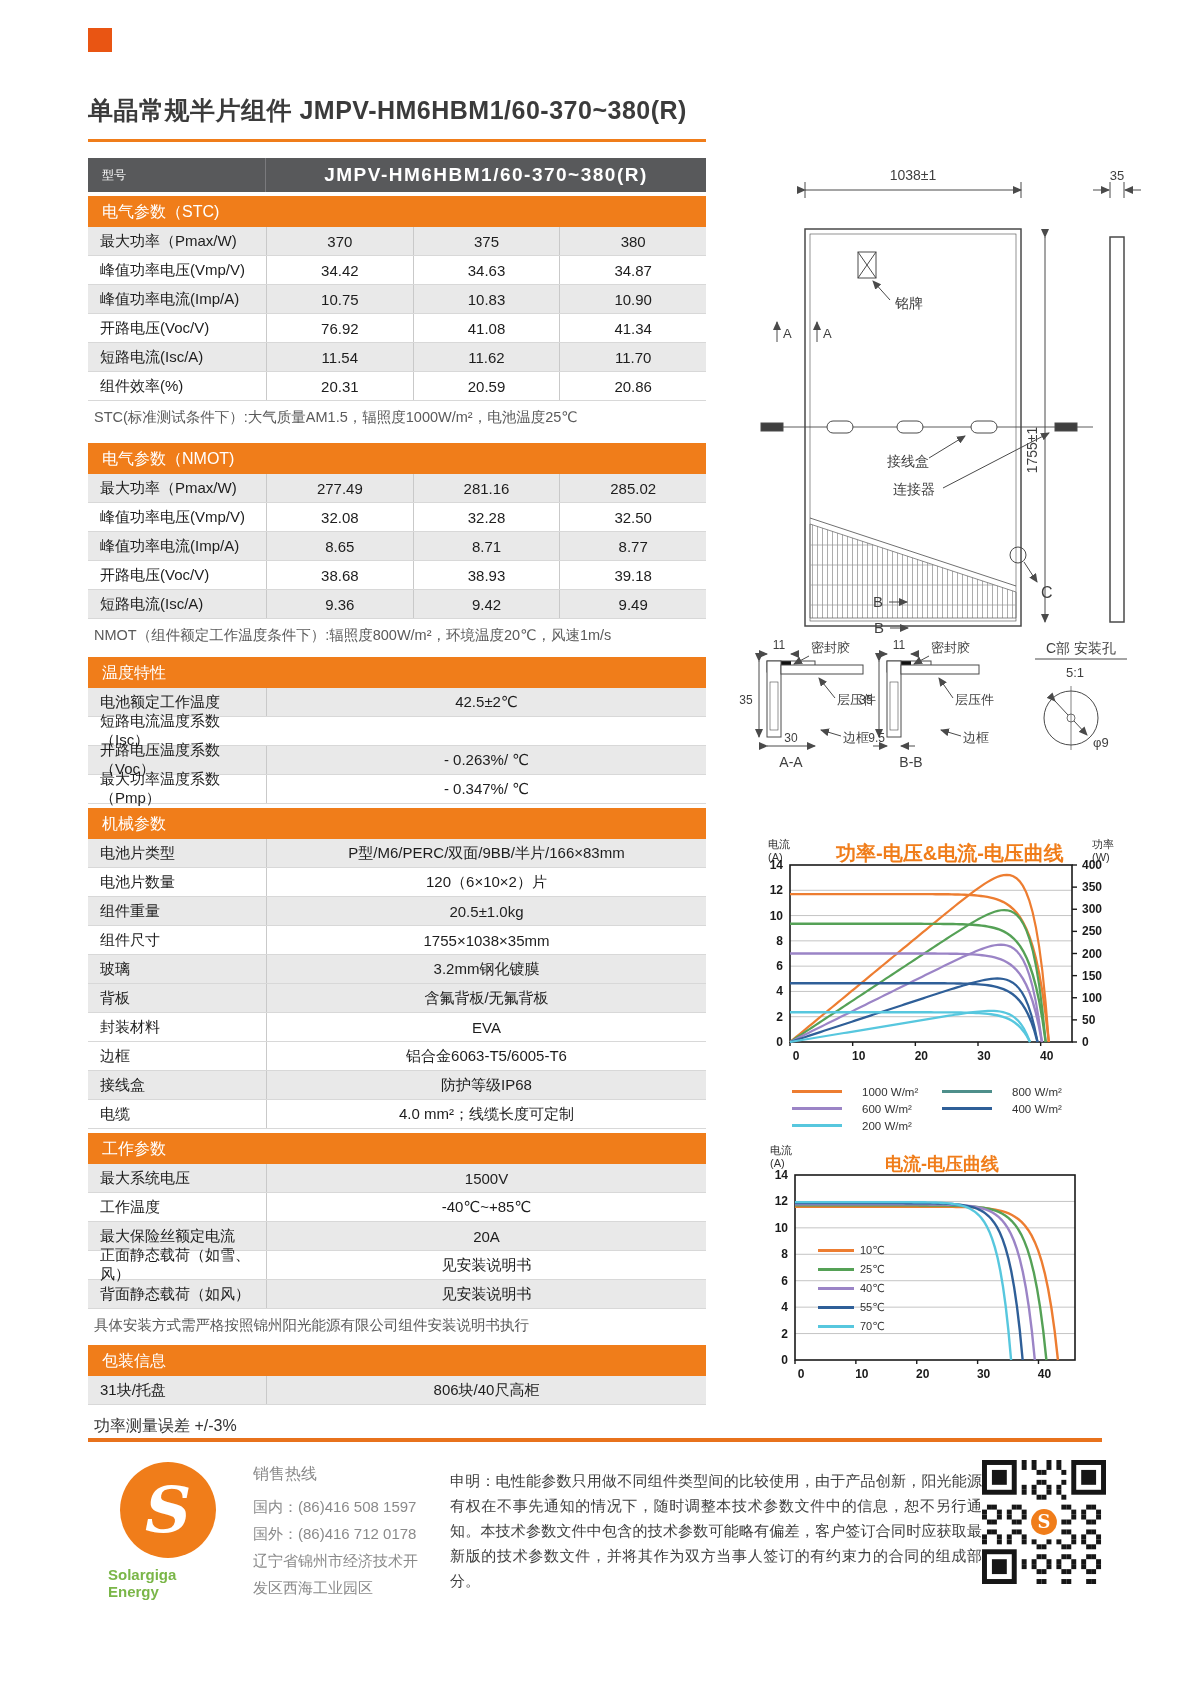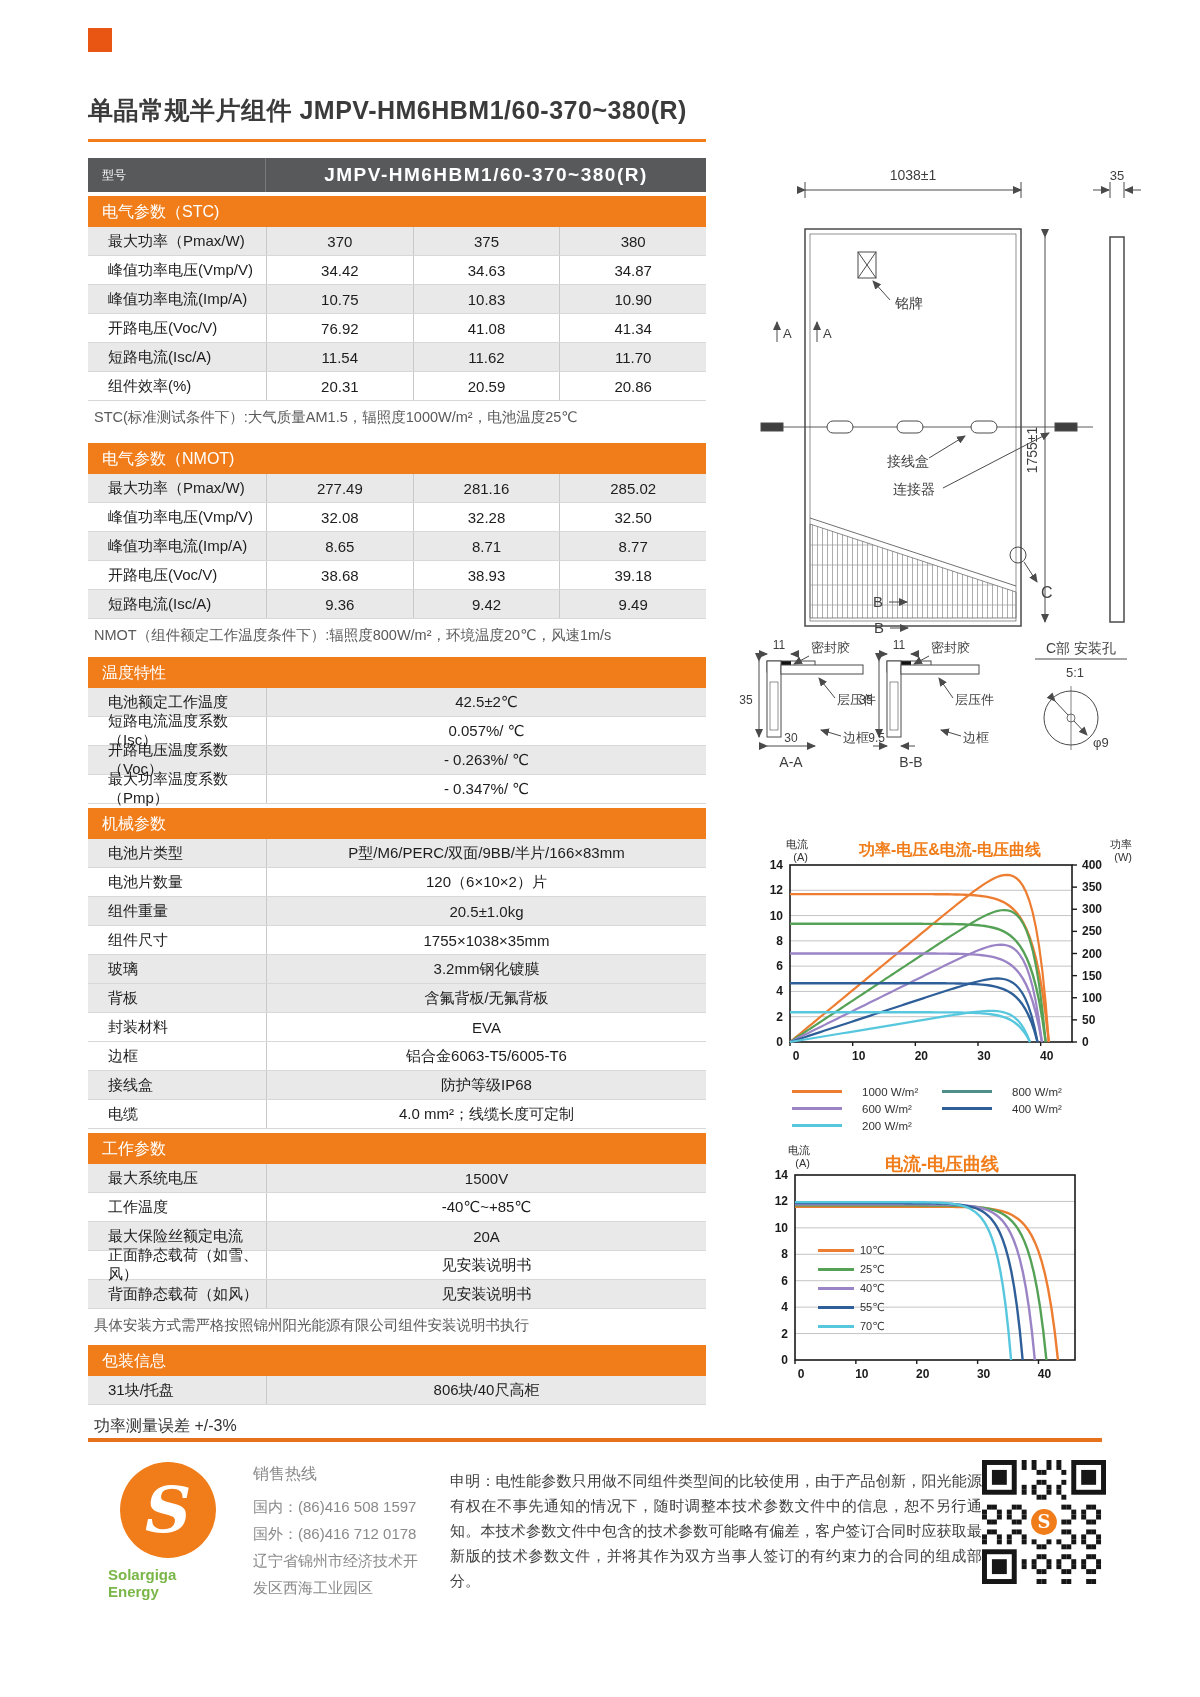--- a/index.html
+++ b/index.html
@@ -11,28 +11,28 @@
   .tables{position:absolute;left:88px;top:158px;width:618px;}
   .model-row{display:flex;height:34px;background:#58595B;color:#fff;align-items:stretch;margin-bottom:4px;}
   .model-row .lbl{width:178px;padding-left:14px;font-size:12px;box-sizing:border-box;
                   border-right:1px solid #7a7a7d;display:flex;align-items:center;}
   .model-row .val{flex:1;display:flex;align-items:center;justify-content:center;
                   font-size:19px;font-weight:bold;letter-spacing:1.5px;}
   .sec-h{height:31px;line-height:31px;background:#F07D1A;color:#fff;font-size:16px;padding-left:14px;}.mt4{margin-top:4px}.mt6{margin-top:6px}.mt8{margin-top:4px}.mt10{margin-top:10px}
   .row{display:flex;height:29px;align-items:stretch;font-size:15px;color:#1d1d1d;
        border-bottom:1px solid #d8d8d8;box-sizing:border-box;}
   .row.odd{background:#E9E9E9;}
-  .row .lbl{width:178px;padding-left:20px;display:flex;align-items:center;box-sizing:border-box;}
+  .row .lbl{width:178px;padding-left:12px;display:flex;align-items:center;box-sizing:border-box;}
   .row .cell{flex:1;display:flex;align-items:center;justify-content:center;border-left:1px solid #c9c9c9;}
   .footnote{font-size:14.5px;color:#5a5a5a;padding:7px 0 6px 6px;}
   .tol-note{font-size:16px;color:#333;padding:11px 0 0 6px;}
   .dwg{position:absolute;left:715px;top:150px;}
   .dwg text{fill:#3f3f3f;}
   .chart-title{position:absolute;color:#F07D1A;font-weight:bold;text-align:center;}
-  .axis-unit{position:absolute;font-size:11px;color:#333;text-align:right;line-height:13px;}
+  .axis-unit{position:absolute;font-size:11px;color:#333;text-align:left;line-height:13px;}
   .legend1{position:absolute;left:792px;top:1083px;display:grid;grid-template-columns:150px 150px;
            grid-auto-rows:17px;font-size:11.5px;color:#333;}
   .legend1 .li{display:flex;align-items:center;gap:12px;}
   .legend1 .sw{display:inline-block;width:50px;height:3px;margin-right:8px;}
   .legend2{position:absolute;left:818px;top:1241px;font-size:11px;color:#333;}
   .legend2 .li{display:flex;align-items:center;height:19px;}
   .legend2 .sw{display:inline-block;width:36px;height:3px;margin-right:6px;}
   .rule{position:absolute;left:88px;top:1438px;width:1014px;height:4px;background:#E8721C;}
   .logo-circle{position:absolute;left:120px;top:1462px;width:96px;height:96px;border-radius:50%;
                background:#F07D1A;display:flex;align-items:center;justify-content:center;}
@@ -139,21 +139,20 @@
     <div class="footnote">NMOT（组件额定工作温度条件下）:辐照度800W/m²，环境温度20℃，风速1m/s</div>
 
     <div class="sec-h mt6">温度特性</div>
     <div>
         <div class="row odd">
           <div class="lbl">电池额定工作温度</div>
           <div class="cell">42.5±2℃</div>
         </div>
         <div class="row even">
           <div class="lbl">短路电流温度系数（Isc）</div>
-          <div class="cell">0.057%/ ℃</div>
         </div>
         <div class="row odd">
           <div class="lbl">开路电压温度系数（Voc）</div>
           <div class="cell">- 0.263%/ ℃</div>
         </div>
         <div class="row even">
           <div class="lbl">最大功率温度系数（Pmp）</div>
           <div class="cell">- 0.347%/ ℃</div>
         </div>
       </div>
@@ -359,21 +358,21 @@
       <line x1="340" y1="551" x2="353" y2="565" marker-start="url(#ah)"></line>
       <line x1="359" y1="571" x2="372" y2="585" marker-end="url(#ah)"></line>
       <text x="378" y="597" font-size="13" stroke="none" fill="#3f3f3f">φ9</text>
     </g>
   </svg>
 
   <div class="axis-unit" style="left:768px;top:838px;width:40px;">
     <div>电流</div>
       <div>(A)</div>
   </div>
-  <div class="chart-title" style="left:820px;top:840px;width:260px;font-size:16px;">功率-电压&amp;电流-电压曲线</div>
+  <div class="chart-title" style="left:820px;top:840px;width:260px;font-size:20px;">功率-电压&amp;电流-电压曲线</div>
   <div class="axis-unit" style="left:1092px;top:838px;width:40px;">
     <div>功率</div>
       <div>(W)</div>
   </div>
   <svg id="chart1" style="position:absolute;left:710px;top:820px;" width="430" height="255" viewBox="0 0 430 255">
       <line x1="80" y1="196.71428571428572" x2="362" y2="196.71428571428572" stroke="#c4c4c4" stroke-width="1"></line>
       <line x1="80" y1="171.42857142857144" x2="362" y2="171.42857142857144" stroke="#c4c4c4" stroke-width="1"></line>
       <line x1="80" y1="146.14285714285714" x2="362" y2="146.14285714285714" stroke="#c4c4c4" stroke-width="1"></line>
       <line x1="80" y1="120.85714285714286" x2="362" y2="120.85714285714286" stroke="#c4c4c4" stroke-width="1"></line>
       <line x1="80" y1="95.57142857142857" x2="362" y2="95.57142857142857" stroke="#c4c4c4" stroke-width="1"></line>

